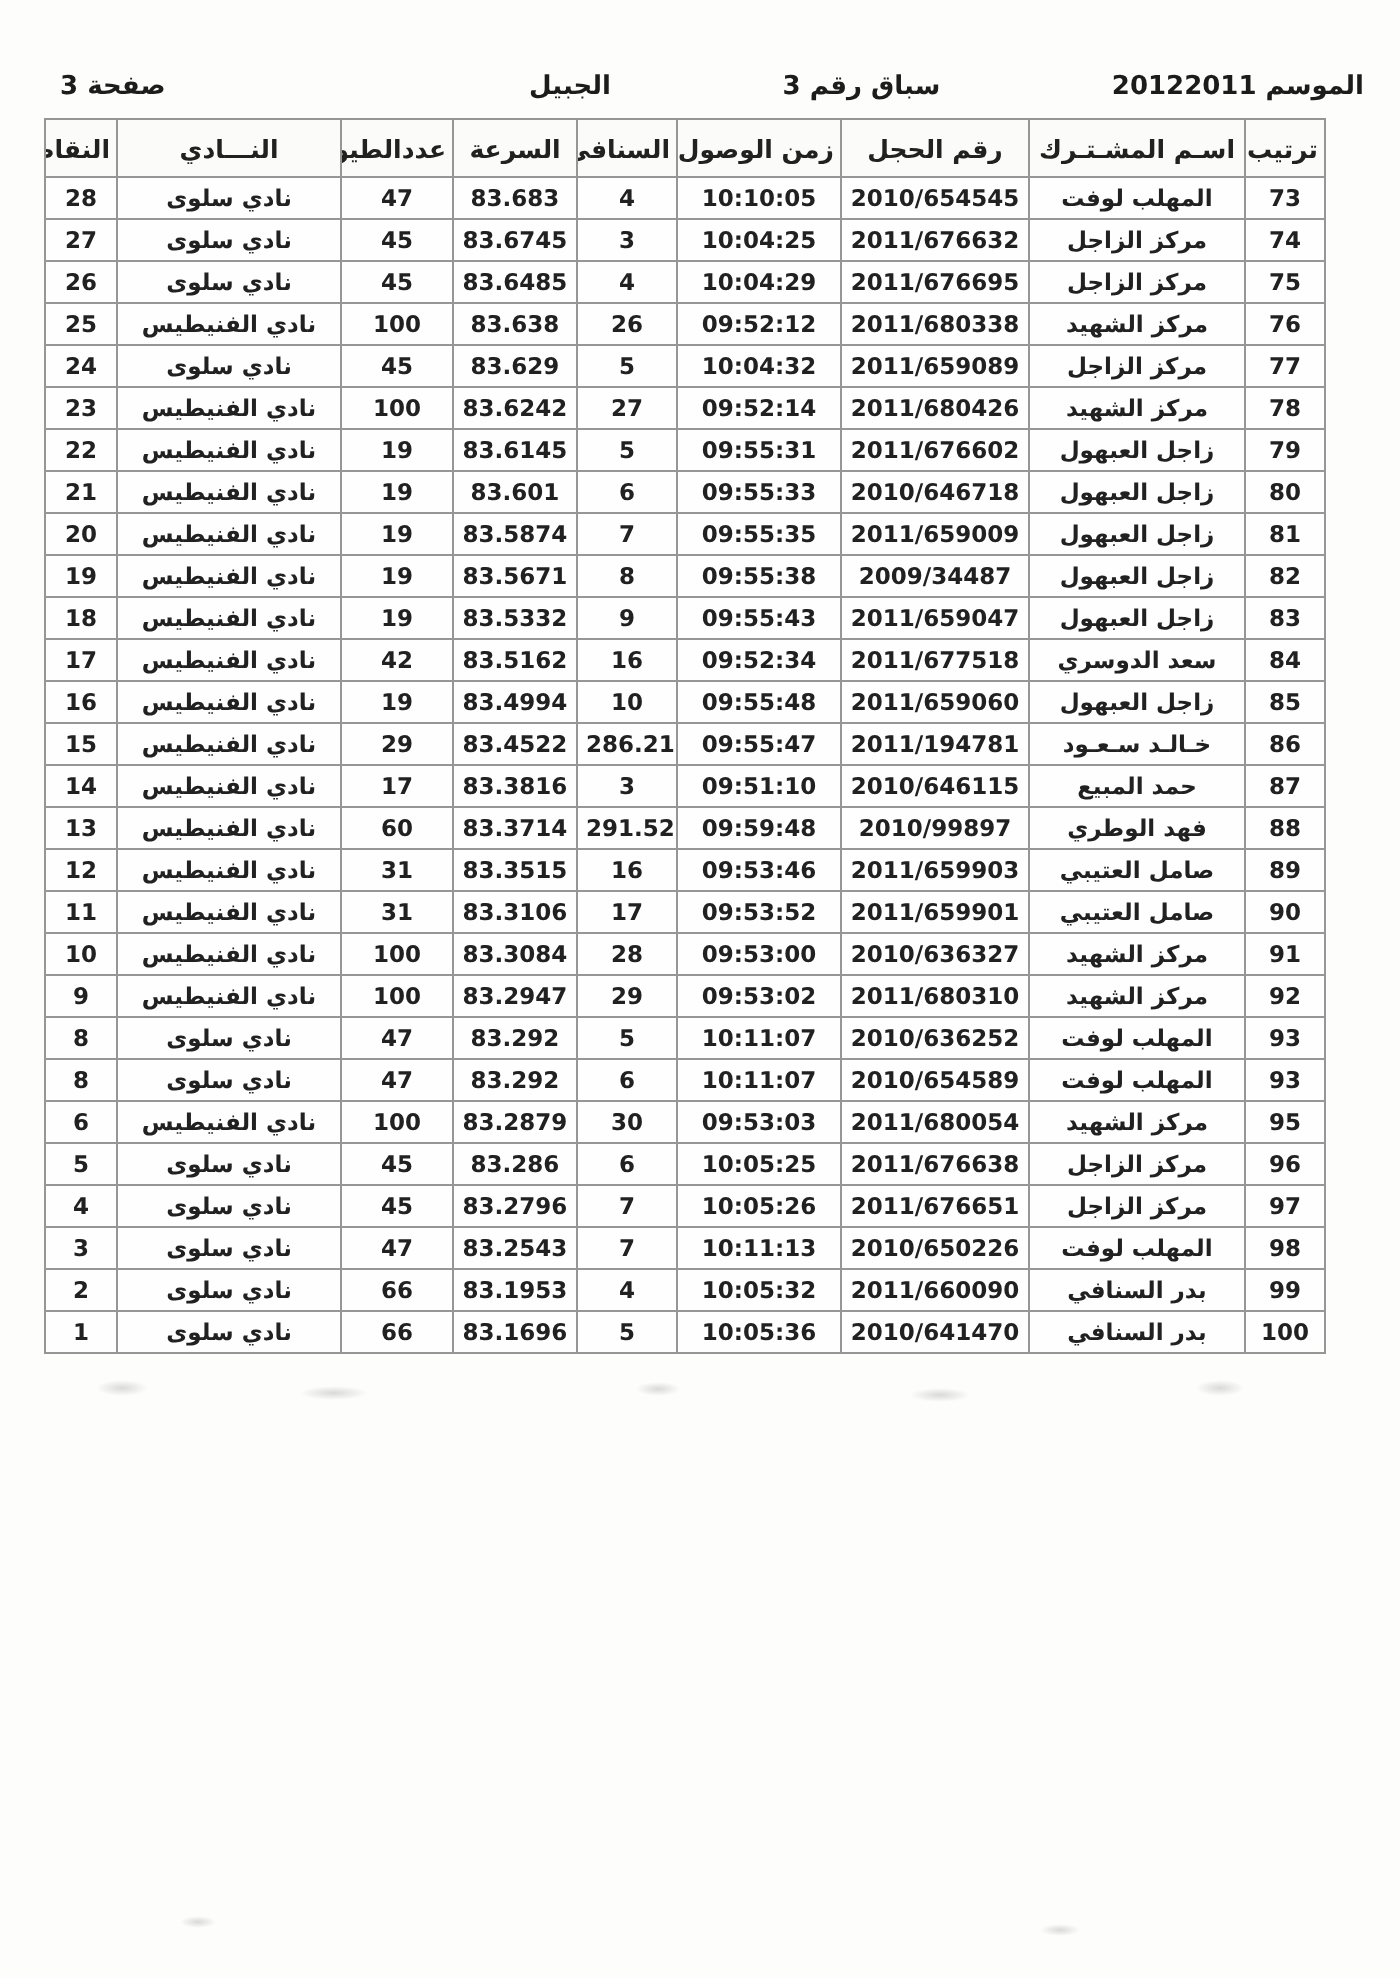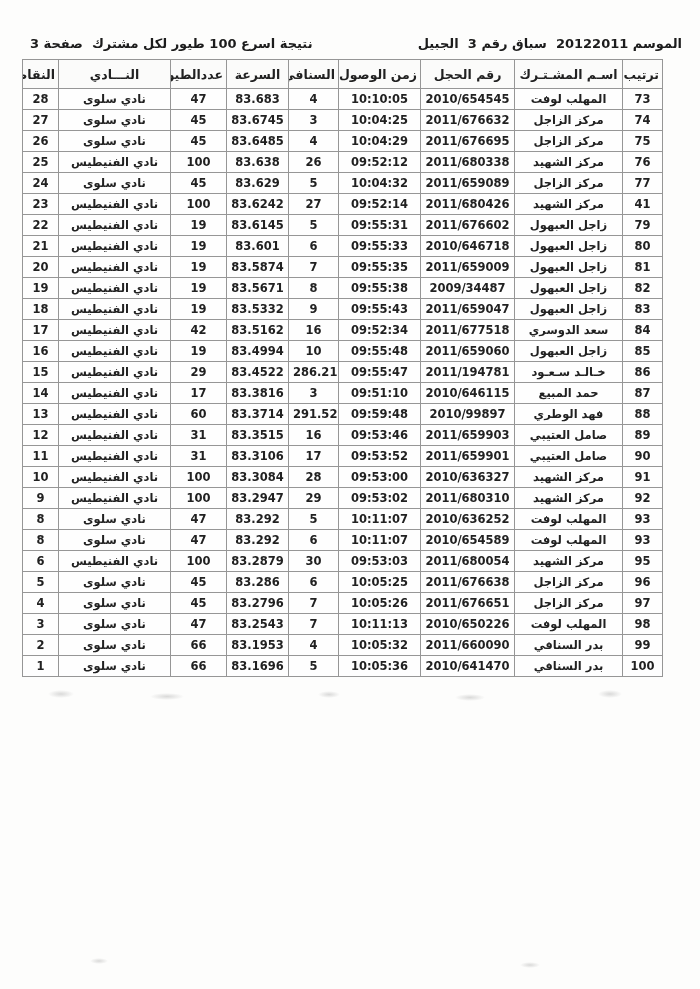--- a/index.html
+++ b/index.html
@@ -102,21 +102,20 @@
 </style>
 </head>
 <body>
 
 <div class="page">
 
   <div class="title-bar">
     <span class="seg">الموسم 20122011</span>
     <span class="seg">سباق رقم 3</span>
     <span class="seg seg-location">الجبيل</span>
-    <span class="seg">نتيجة اسرع 100 طيور لكل مشترك</span>
     <span class="seg">صفحة 3</span>
   </div>
 
   <table class="results" dir="rtl">
     <thead>
       <tr id="header-row">
           <th class="col-rank">ترتيب</th>
           <th class="col-name">اسـم المشـتـرك</th>
           <th class="col-ring">رقم الحجل</th>
           <th class="col-time">زمن الوصول</th>
@@ -177,21 +176,21 @@
           <td class="col-name">مركز الزاجل</td>
           <td class="col-ring">2011/659089</td>
           <td class="col-time">10:04:32</td>
           <td class="col-distance">5</td>
           <td class="col-speed">83.629</td>
           <td class="col-birds">45</td>
           <td class="col-club">نادي سلوى</td>
           <td class="col-points">24</td>
         </tr>
         <tr>
-          <td class="col-rank">41</td>
+          <td class="col-rank">78</td>
           <td class="col-name">مركز الشهيد</td>
           <td class="col-ring">2011/680426</td>
           <td class="col-time">09:52:14</td>
           <td class="col-distance">27</td>
           <td class="col-speed">83.6242</td>
           <td class="col-birds">100</td>
           <td class="col-club">نادي الفنيطيس</td>
           <td class="col-points">23</td>
         </tr>
         <tr>

